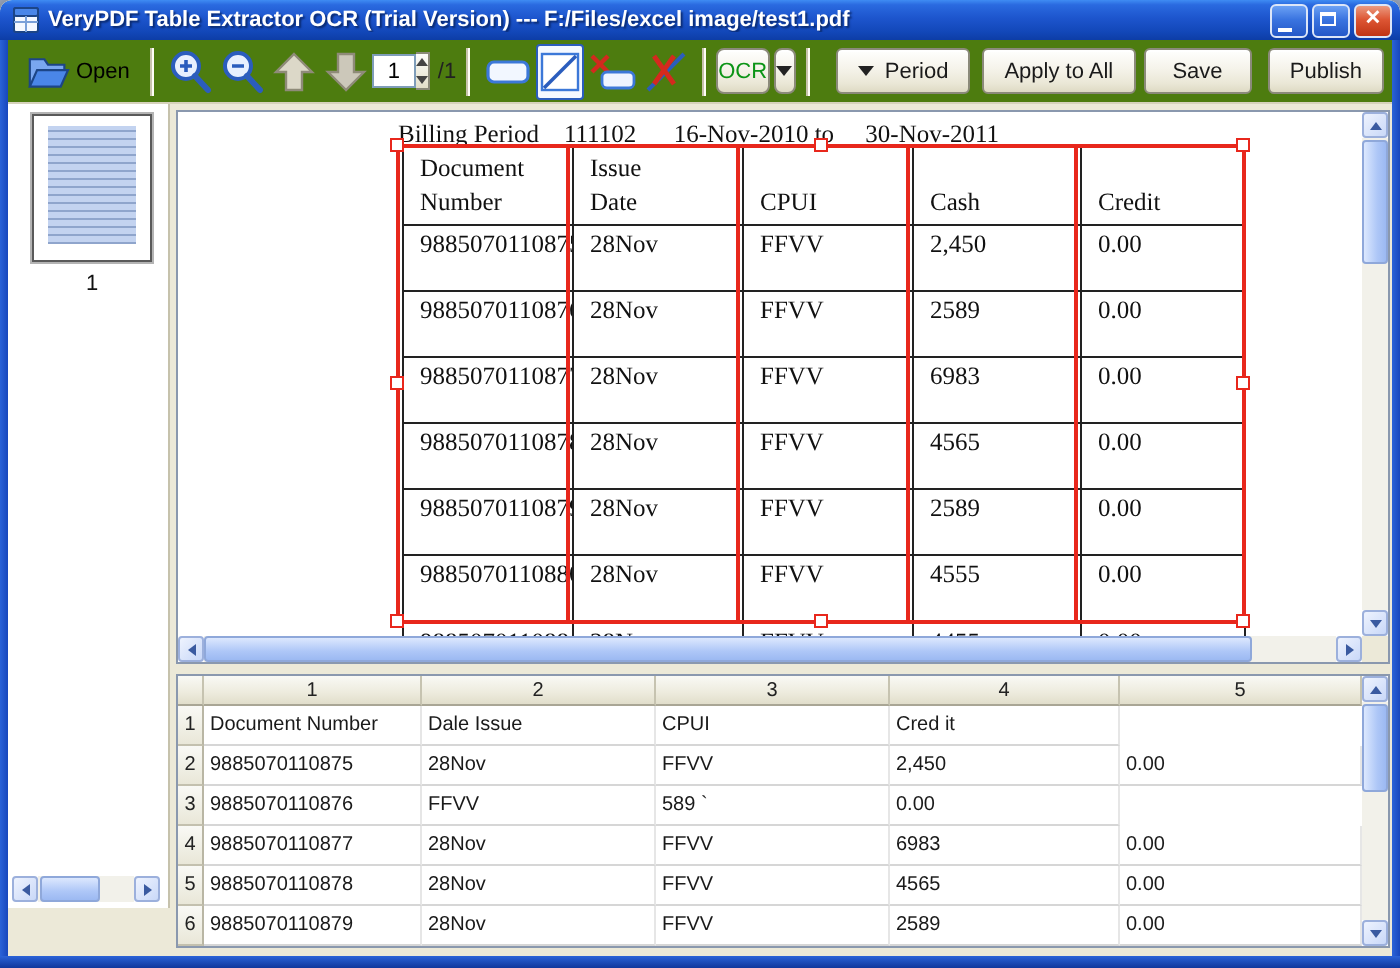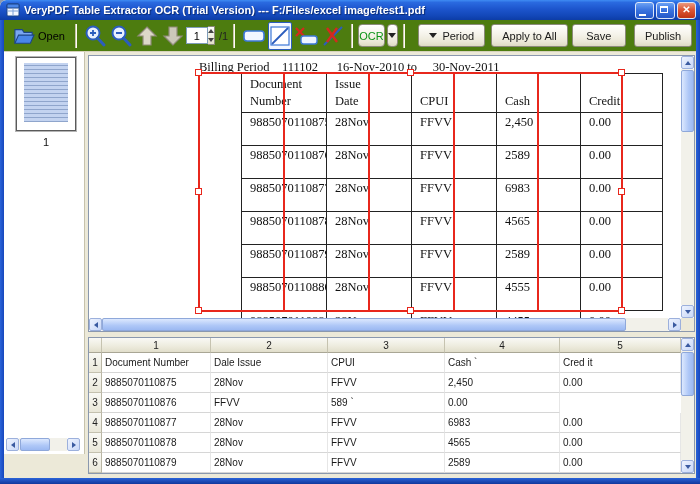--- a/index.html
+++ b/index.html
@@ -60,21 +60,21 @@
   .arr-r{width:0;height:0;border-top:3px solid transparent;border-bottom:3px solid transparent;border-left:4px solid #3a5aa0;}
   .arr-u{width:0;height:0;border-left:3px solid transparent;border-right:3px solid transparent;border-bottom:4px solid #3a5aa0;}
   .arr-d{width:0;height:0;border-left:3px solid transparent;border-right:3px solid transparent;border-top:4px solid #3a5aa0;}
   
   #user-guide{position:absolute;left:7px;top:486px;font-size:14px;color:#0026cc;text-decoration:underline;z-index:20;cursor:pointer;}
   
   #docview{position:absolute;left:88px;top:55px;width:607px;height:277px;background:#fff;border:1px solid #8a98ae;box-sizing:border-box;z-index:10;overflow:hidden;}
   #doc-page{position:absolute;left:0;top:0;right:13px;bottom:13px;overflow:hidden;font-family:"Liberation Serif",serif;color:#111;}
   #billing-line{position:absolute;left:110px;top:4px;font-size:12.5px;white-space:pre;}
   #dtable{position:absolute;left:112px;top:17px;width:422px;}
-  .drow{display:grid;grid-template-columns:85px 85px 85px 84px 83px;padding-left:40px;}
+  .drow{display:grid;grid-template-columns:85px 85px 85px 84px 83px;}
   .dcell{border-left:1px solid #222;border-bottom:1px solid #222;box-sizing:border-box;font-size:12.5px;padding:2px 2px 0 8px;overflow:hidden;white-space:nowrap;}
   .drow .dcell:last-child{border-right:1px solid #222;}
   .dhead .dcell{border-top:1px solid #222;height:40px;display:flex;flex-direction:column;justify-content:space-between;padding:3px 2px 3px 8px;}
   .dhead .dcell.single{justify-content:flex-end;}
   .dbody .dcell{height:33px;}
   #partial-row{position:absolute;left:112px;top:256px;width:422px;height:7px;overflow:hidden;}
   #partial-row .dcell{height:33px;border-bottom:none;}
   
   .red-line{position:absolute;background:#e8271c;z-index:5;}
   .red-handle{position:absolute;width:7px;height:7px;background:#fff;border:1px solid #e8271c;box-sizing:border-box;z-index:6;}
@@ -362,21 +362,20 @@
         <div class="gcell">3</div>
         <div class="gcell">4</div>
         <div class="gcell">5</div>
       </div>
       <div class="gbody">
         <div class="grow">
           <div class="gcell rowhdr">1</div>
           <div class="gcell">Document Number</div>
           <div class="gcell">Dale Issue</div>
           <div class="gcell">CPUI</div>
-          <div class="gcell">Cash `</div>
           <div class="gcell">Cred it</div>
         </div>
         <div class="grow">
           <div class="gcell rowhdr">2</div>
           <div class="gcell">9885070110875</div>
           <div class="gcell">28Nov</div>
           <div class="gcell">FFVV</div>
           <div class="gcell">2,450</div>
           <div class="gcell">0.00</div>
         </div>

